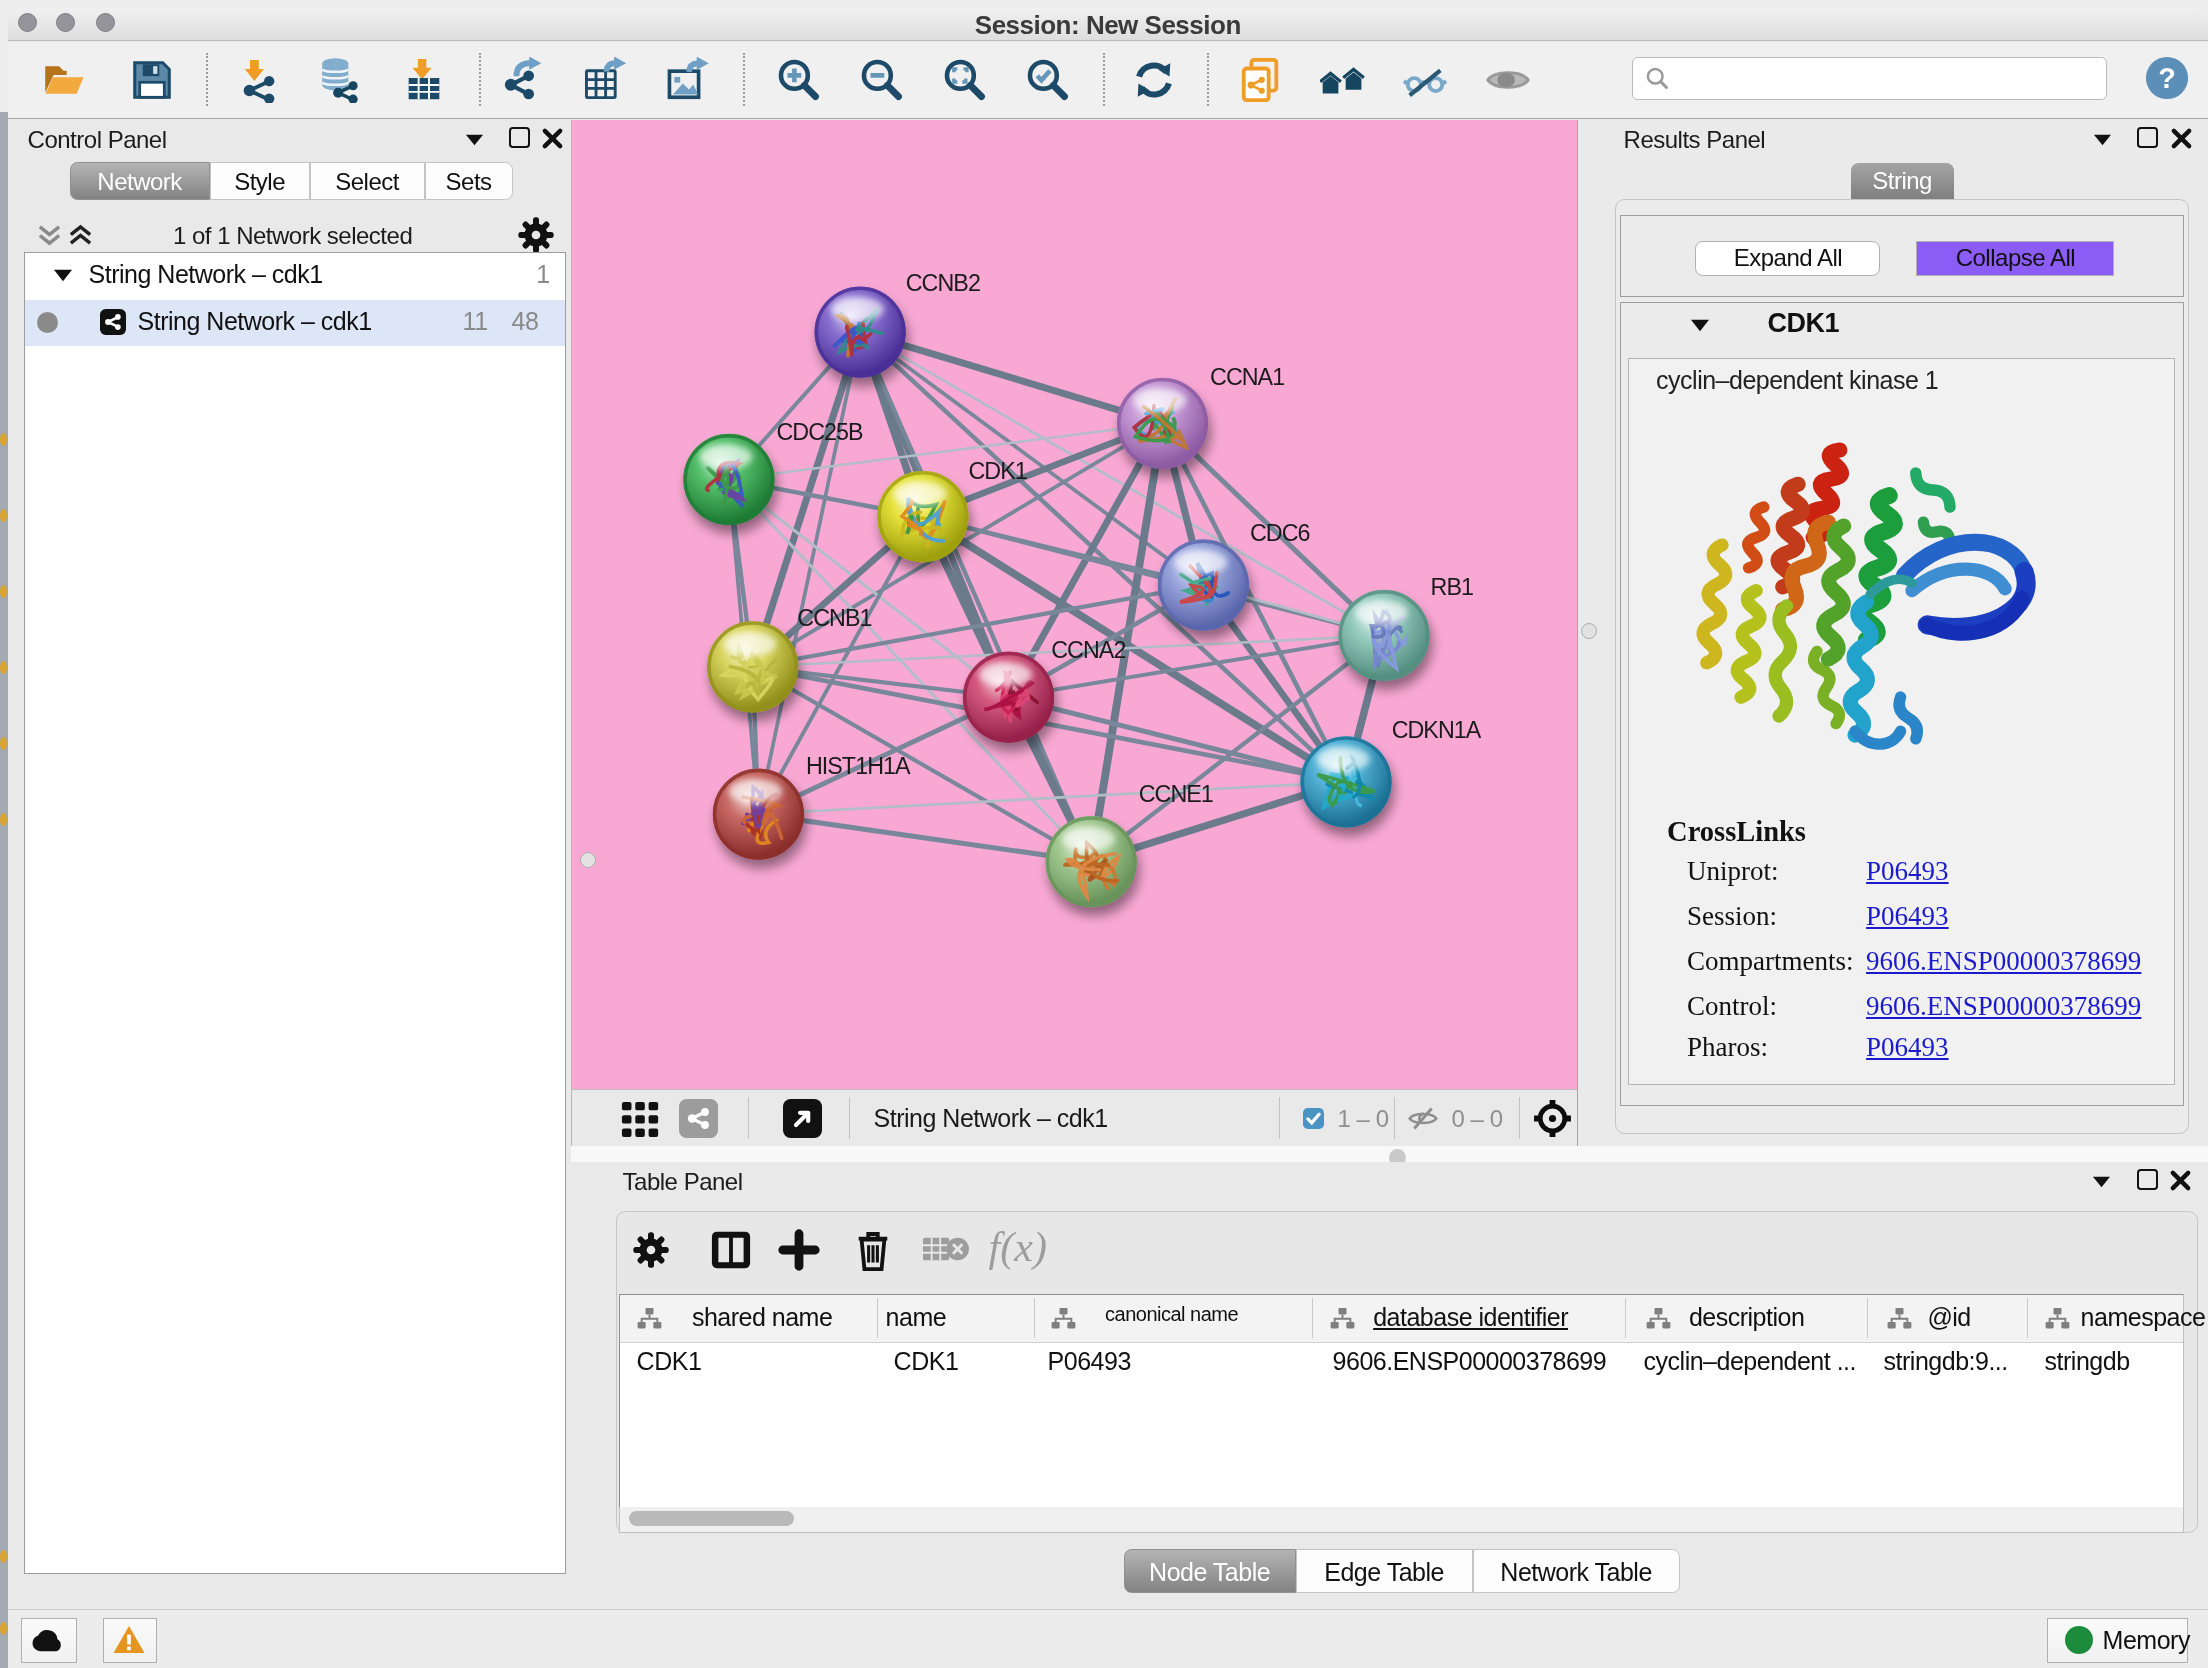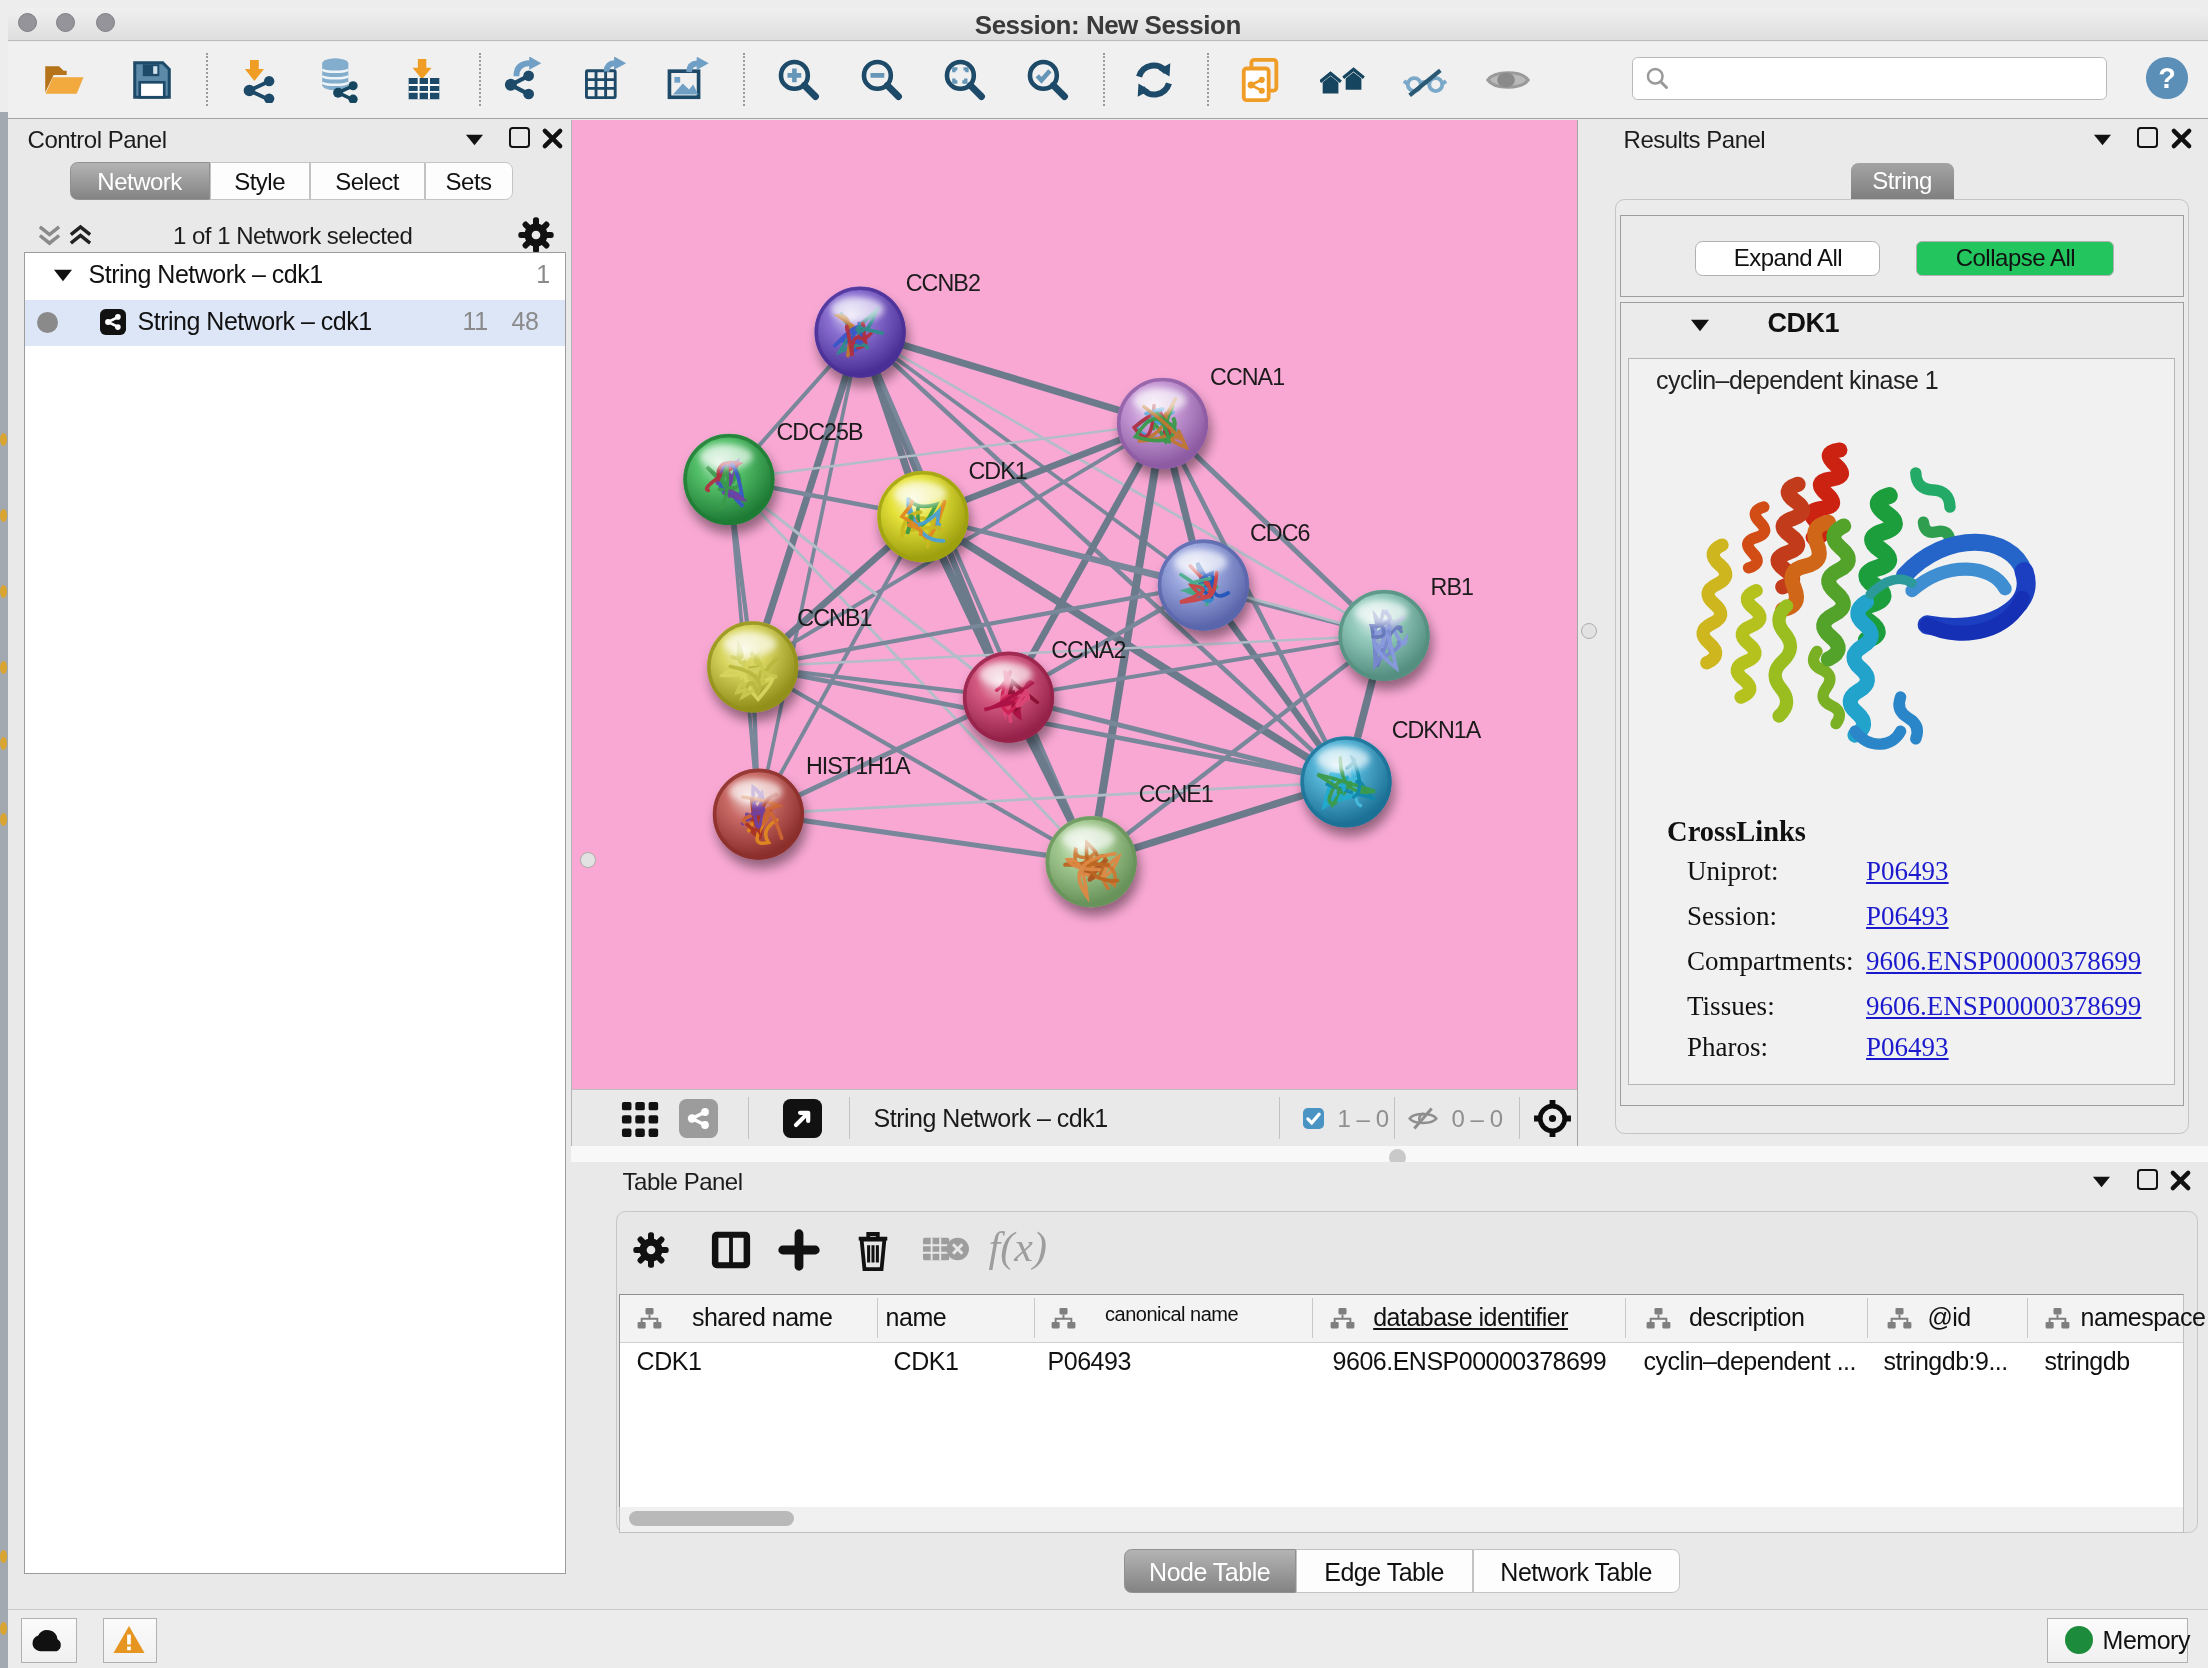--- a/index.html
+++ b/index.html
@@ -695,21 +695,21 @@
           <path d="M3 5h18l-9 11z" fill="#111"></path>
         </svg>
       <div class="abs" style="left:559px;top:7.6px;width:21px;height:21px;border:2.9px solid #111;border-radius:3.8px;box-sizing:border-box;"></div>
       <svg class="abs" style="left:592px;top:7.6px" width="23" height="23" viewBox="0 0 24 24">
           <path d="M4 4l16 16M20 4L4 20" stroke="#111" stroke-width="4.6" stroke-linecap="round"></path>
         </svg>
       <div class="abs" style="left:273px;top:43px;width:103px;height:36px;background:linear-gradient(#a4a4a4,#7f7f7f);border-radius:7.6px 7.6px 0 0;color:#fff;font-size:24px;text-align:center;line-height:36px;z-index:2;">String</div>
       <div class="abs" style="left:37px;top:79px;width:574px;height:935px;background:#ebebeb;border:1.9px solid #c4c4c4;border-radius:9.5px;box-sizing:border-box;">
         <div class="abs" style="left:4.8px;top:15px;width:564px;height:82px;border:1.9px solid #9e9e9e;box-sizing:border-box;">
           <div class="abs" style="left:74px;top:25px;width:185px;height:35px;background:#fff;border:1.9px solid #b0b0b0;border-radius:7.6px;box-sizing:border-box;text-align:center;font-size:24px;line-height:31px;color:#111;">Expand All</div>
-          <div class="abs" style="left:295px;top:25px;width:198px;height:35px;background:#22c55e;border:1.9px solid #b0b0b0;border-radius:6px;box-sizing:border-box;text-align:center;font-size:24px;line-height:31px;color:#111;">Collapse All</div>
+          <div class="abs" style="left:295px;top:25px;width:198px;height:35px;background:#8b5cf6;border:1.9px solid #b0b0b0;border-radius:0;box-sizing:border-box;text-align:center;font-size:24px;line-height:31px;color:#111;">Collapse All</div>
         </div>
         <div class="abs" style="left:4.8px;top:102px;width:564px;height:804px;border:1.9px solid #9e9e9e;box-sizing:border-box;">
           <svg class="abs" style="left:67px;top:13.3px" width="24" height="19" viewBox="0 0 24 20">
               <path d="M2.5 4h19l-9.5 12z" fill="#111"></path>
             </svg>
           <div class="abs" style="left:146px;top:5.7px;font-size:27px;font-weight:bold;color:#111;">CDK1</div>
           <div class="abs" style="left:6.7px;top:55px;width:547px;height:727px;background:#f1f1f1;border:1.9px solid #b5b5b5;box-sizing:border-box;">
             <div class="abs" style="left:27px;top:7.6px;font-size:25px;color:#222;">cyclin–dependent kinase 1</div>
             <div id="ribbon" class="abs" style="left:36px;top:68px;">
 <svg width="380" height="352" viewBox="0 0 200 185">
@@ -734,21 +734,21 @@
 <path d="M130 86 C148 70 172 72 179 85" stroke="#3f8ed2" stroke-width="7"></path>
 <path d="M108 88 C116 80 124 78 130 82" stroke="#2c9a9a" stroke-width="5"></path>
 <path d="M100 160 C108 170 120 168 124 160" stroke="#2a86c8" stroke-width="6"></path>
 </g>
                 </svg>
 </div>
             <div class="serif abs" style="left:38px;top:457px;font-size:28.5px;font-weight:bold;color:#111;">CrossLinks</div>
             <div class="serif abs" style="left:58px;top:497px;font-size:27px;color:#111;">Uniprot:</div>
             <div class="serif abs" style="left:58px;top:542px;font-size:27px;color:#111;">Session:</div>
             <div class="serif abs" style="left:58px;top:587px;font-size:27px;color:#111;">Compartments:</div>
-            <div class="serif abs" style="left:58px;top:632px;font-size:27px;color:#111;">Tissues:</div>
+            <div class="serif abs" style="left:58px;top:632px;font-size:27px;color:#111;">Control:</div>
             <div class="serif abs" style="left:58px;top:673px;font-size:27px;color:#111;">Pharos:</div>
             <div class="serif abs" style="left:237px;top:497px;font-size:27px;color:#1b1bcd;text-decoration:underline;">P06493</div>
             <div class="serif abs" style="left:237px;top:542px;font-size:27px;color:#1b1bcd;text-decoration:underline;">P06493</div>
             <div class="serif abs" style="left:237px;top:587px;font-size:27px;color:#1b1bcd;text-decoration:underline;">9606.ENSP00000378699</div>
             <div class="serif abs" style="left:237px;top:632px;font-size:27px;color:#1b1bcd;text-decoration:underline;">9606.ENSP00000378699</div>
             <div class="serif abs" style="left:237px;top:673px;font-size:27px;color:#1b1bcd;text-decoration:underline;">P06493</div>
           </div>
         </div>
       </div>
     </div>

